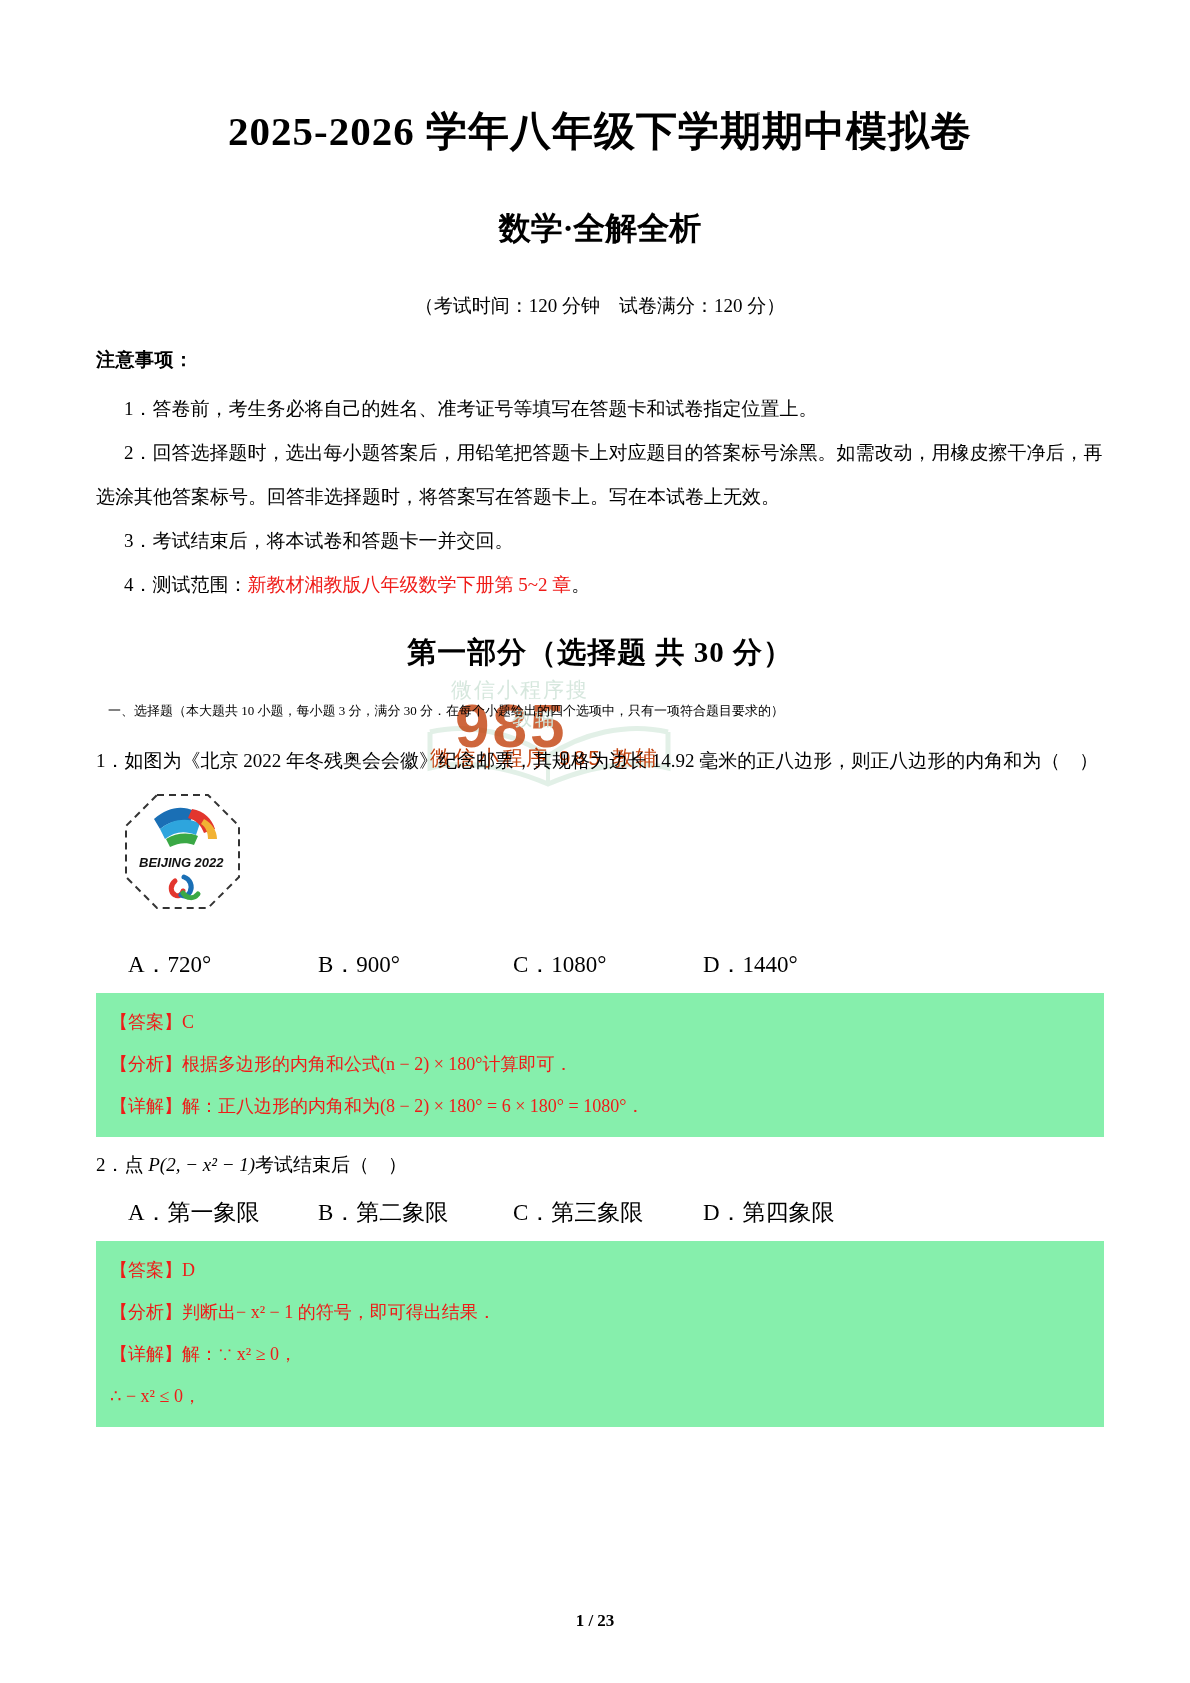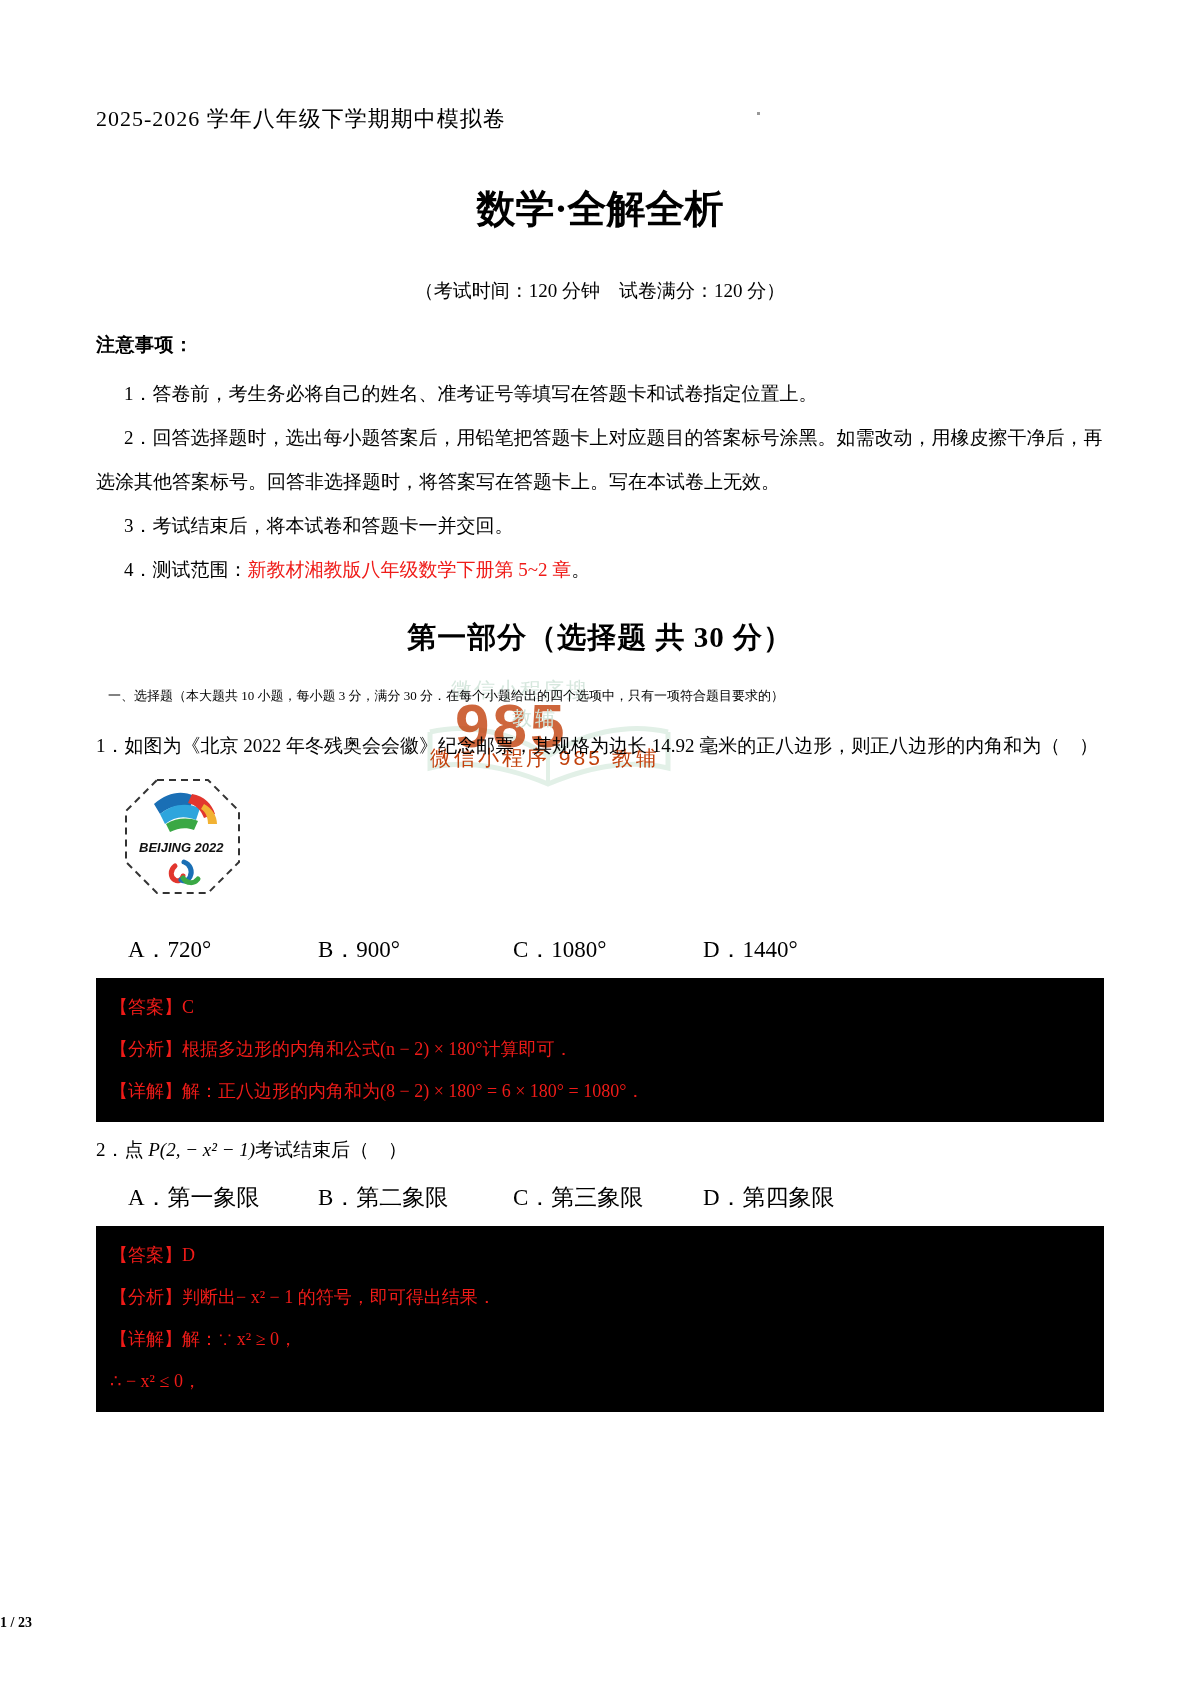--- a/index.html
+++ b/index.html
@@ -65,29 +65,30 @@
     font-size:21px;
     color:#c2410c;
     letter-spacing:3px;
     font-family:"Liberation Sans",sans-serif;
   }
 
   .content{position:relative;z-index:2;}
 
   
   .doc-title{
-    font-size:22px;
-    font-weight:normal;
+    text-align:center;
+    font-size:41px;
+    font-weight:bold;
     letter-spacing:1px;
     margin:0 0 48px 0;
     font-family:"Liberation Serif","DejaVu Serif",serif;
   }
   .doc-subtitle{
     text-align:center;
-    font-size:39px;
+    font-size:32px;
     font-weight:bold;
     margin:0 0 42px 0;
   }
   .exam-info{
     text-align:center;
     font-size:19px;
     margin:0 0 28px 0;
   }
   .notice-title{
     font-size:19px;
@@ -141,41 +142,41 @@
   }
   .stamp{
     position:relative;
     width:125px;
     height:150px;
   }
   .stamp svg{display:block;}
 
   
   .ans-block{
-    background:#000000;
+    background:#86efac;
     padding:8px 14px 10px 14px;
     margin:8px 0 6px 0;
     font-family:Liberation Serif, serif;
   }
   .ans-line{
     color:#ef1b18;
     font-size:18px;
     line-height:42px;
     margin:0;
   }
   .tag{font-weight:normal;}
   .mono-i{font-style:italic;font-family:"Liberation Serif",serif;}
 
   
   .footer{
     position:absolute;
     left:0; bottom:52px;
     width:100%;
-    text-align:left;
-    font-size:14px;
+    text-align:center;
+    font-size:17px;
     font-weight:bold;
     font-family:"Liberation Serif",serif;
     z-index:3;
     margin-top:25px;
   }
   .top-dot{
     position:absolute;
     left:757px; top:112px;
     width:3px;height:3px;background:#999;
   }

